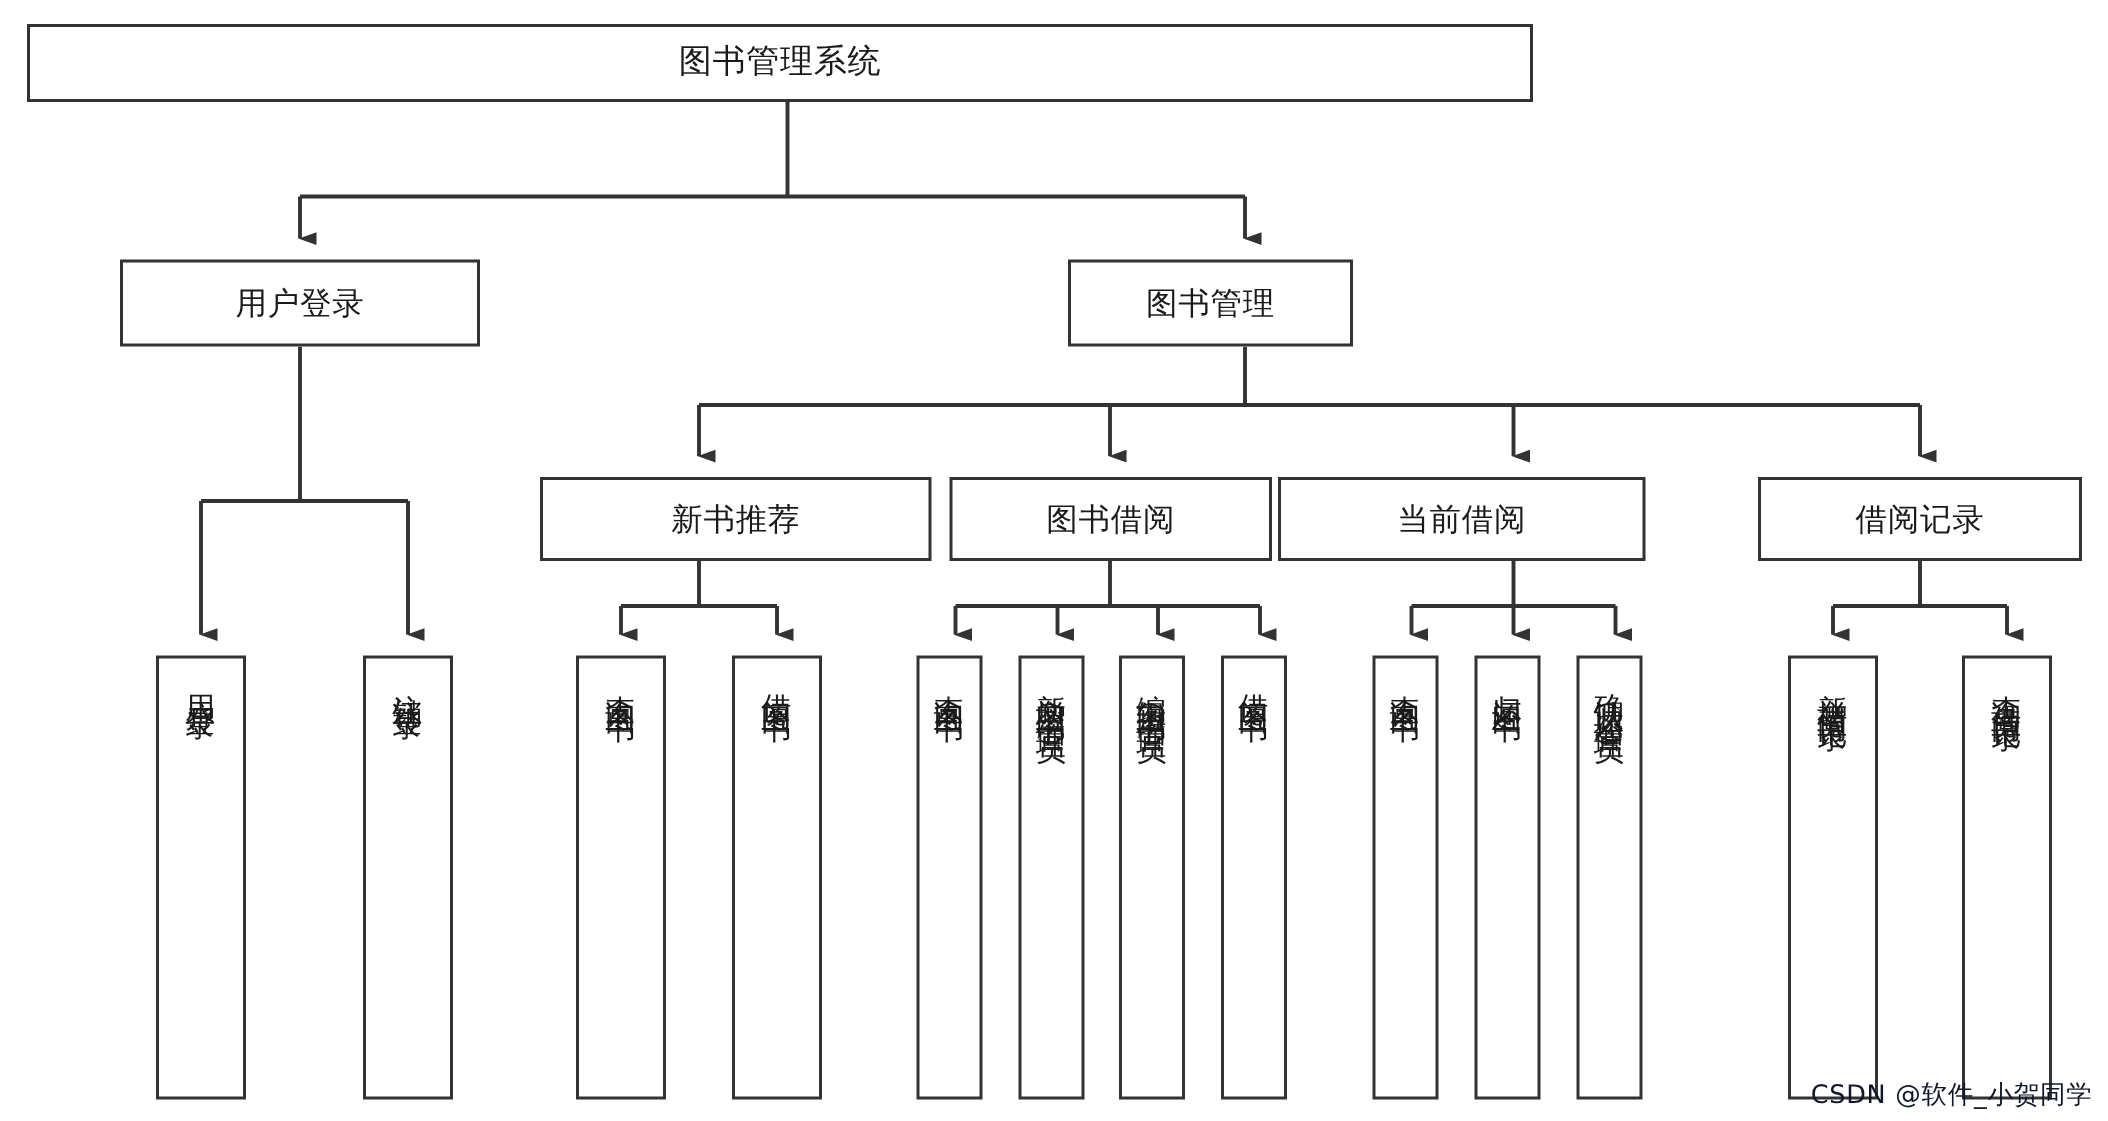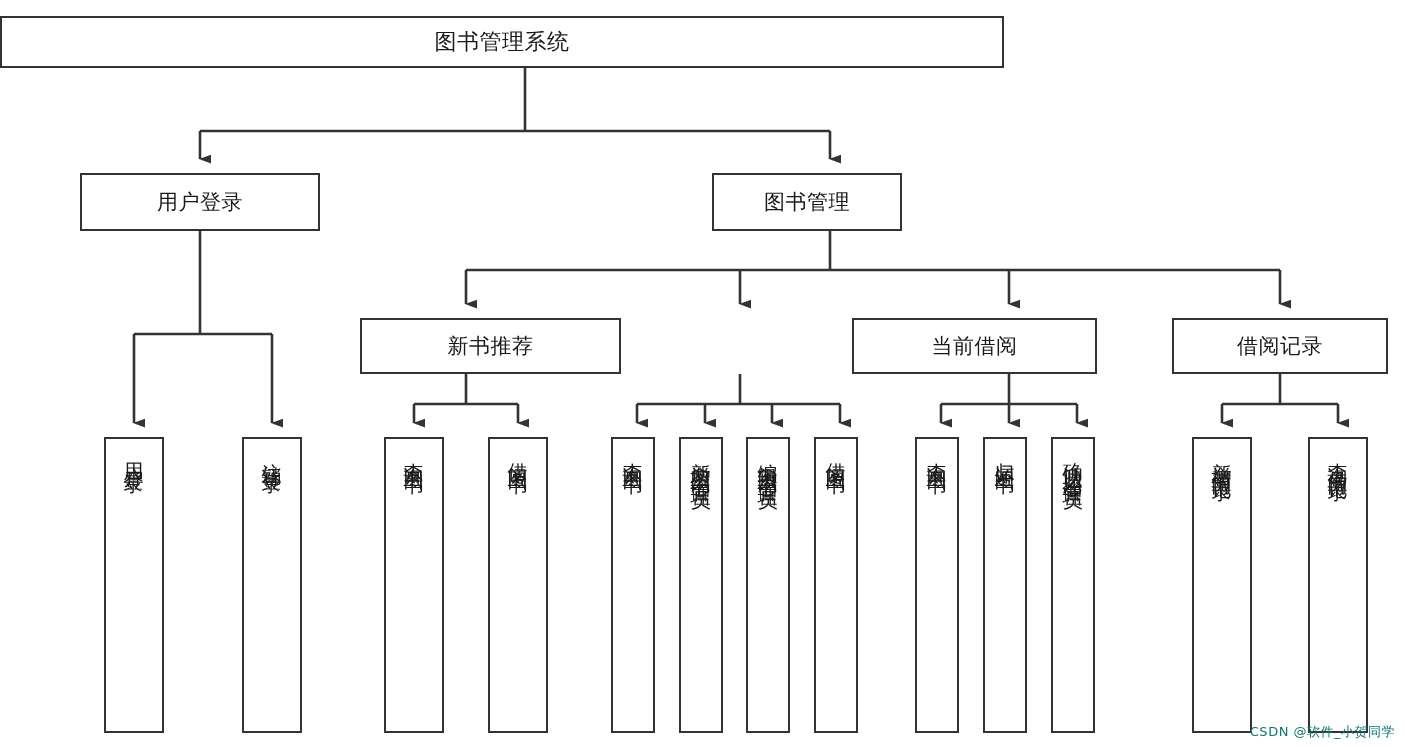--- a/index.html
+++ b/index.html
@@ -37,21 +37,21 @@
     z-index: 2;
   }
   .node-label {
     color: #1a1a1a;
     font-size: 21px;
     line-height: 1.15;
     letter-spacing: 0.5px;
     white-space: nowrap;
   }
   
-  .node.root { left: 0; top: 16px; width: 1004px; height: 52px; }
+  .node.root { left: 18px; top: 16px; width: 1004px; height: 52px; }
   .node.root .node-label { font-size: 22px; }
 
   
   .node.lvl2 { top: 173px; height: 58px; }
   .node.lvl2.n-user  { left: 80px;  width: 240px; }
   .node.lvl2.n-book  { left: 712px; width: 190px; }
 
   
   .node.lvl3 { top: 318px; height: 56px; }
   .node.lvl3.g0 { left: 360px;  width: 261px; }
@@ -77,22 +77,22 @@
   }
   
   .leaf.w-wide   { width: 60px; }
   .leaf.w-narrow { width: 44px; }
 
   
   #watermark {
     position: absolute;
     right: 10px;
     bottom: 6px;
-    font-size: 13px;
-    color: #0f766e;
+    font-size: 17px;
+    color: #0f172a;
     letter-spacing: 0.5px;
     z-index: 3;
     white-space: nowrap;
   }
 </style>
 </head>
 <body>
 
 <div id="canvas">
 
@@ -154,20 +154,23 @@
   <div class="node lvl2 n-user">
     <span class="node-label">用户登录</span>
   </div>
   <div class="node lvl2 n-book">
     <span class="node-label">图书管理</span>
   </div>
 
   <div class="node lvl3 g0">
     <span class="node-label">新书推荐</span>
   </div>
+  <div class="node lvl3 g1">
+    <span class="node-label">图书借阅</span>
+  </div>
   <div class="node lvl3 g2">
     <span class="node-label">当前借阅</span>
   </div>
   <div class="node lvl3 g3">
     <span class="node-label">借阅记录</span>
   </div>
 
   <div class="node leaf w-wide" style="left:104px;">
     <span class="node-label">用户登录</span>
   </div>

